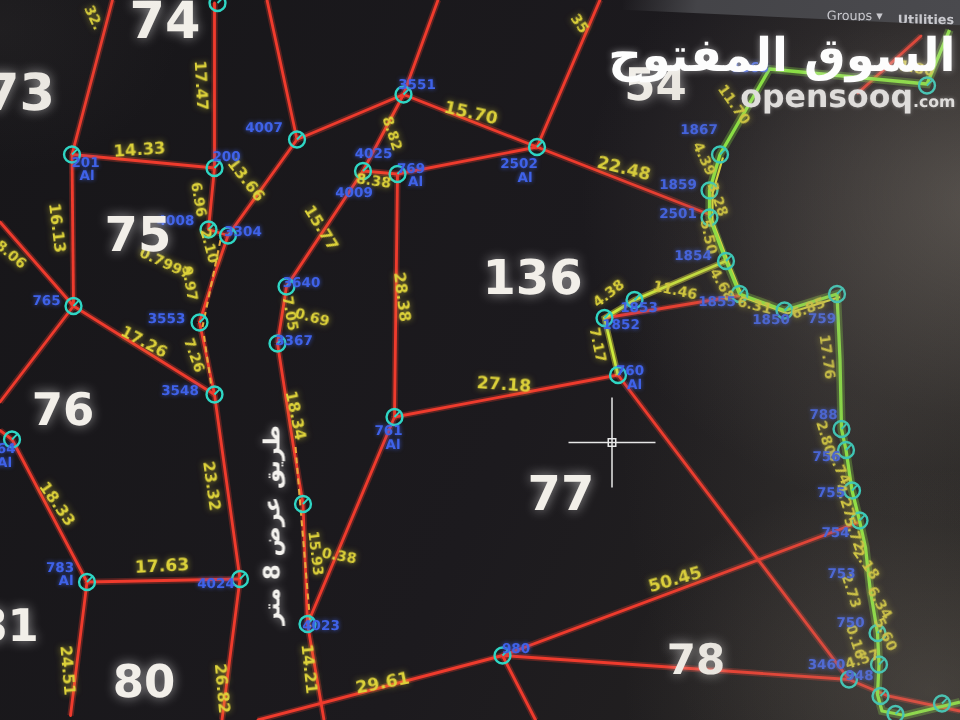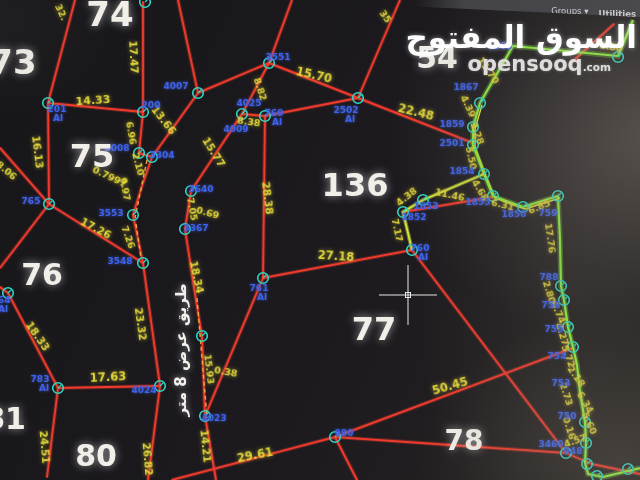--- a/index.html
+++ b/index.html
@@ -18,21 +18,21 @@
   .glare{position:absolute;inset:0;z-index:3;pointer-events:none;
          background:
           radial-gradient(400px 320px at 103% 28%,rgba(168,158,146,.38),rgba(120,112,104,.14) 45%,transparent 68%),
           radial-gradient(330px 240px at 97% 96%,rgba(150,140,128,.26),transparent 62%),
           radial-gradient(240px 420px at 89% 60%,rgba(130,122,112,.14),transparent 65%),
           radial-gradient(200px 160px at 0% 4%,rgba(110,104,100,.10),transparent 60%);}
   .watermark{position:absolute;z-index:5;right:3px;top:22px;text-align:right;
              pointer-events:none;line-height:1;}
   .wm-ar{color:#fdfdfd;font-weight:bold;font-size:31px;letter-spacing:-1px;
          text-shadow:0 0 5px rgba(255,255,255,.45);direction:rtl;}
-  .wm-row{margin-top:1px;margin-right:26px;color:#dfdddb;
+  .wm-row{margin-top:1px;color:#dfdddb;
           text-shadow:0 0 3px rgba(255,255,255,.35);}
   .wm-en{font-size:21px;font-weight:bold;letter-spacing:0px;}
   .wm-com{font-size:10.5px;font-weight:bold;}
 </style>
 </head>
 <body>
 
 <div class="stage">
 
   <svg id="map-svg" width="640" height="480" viewBox="0 0 640 480">

